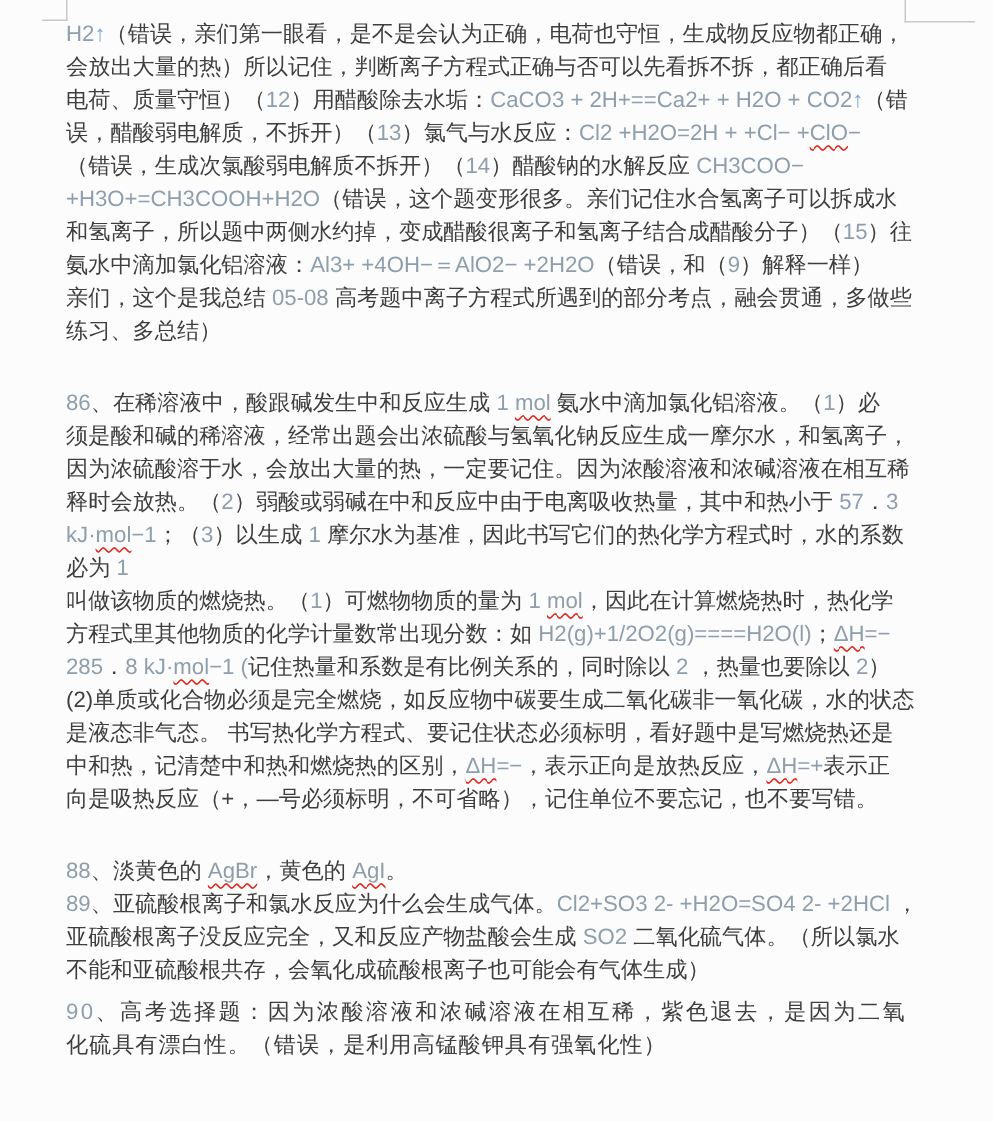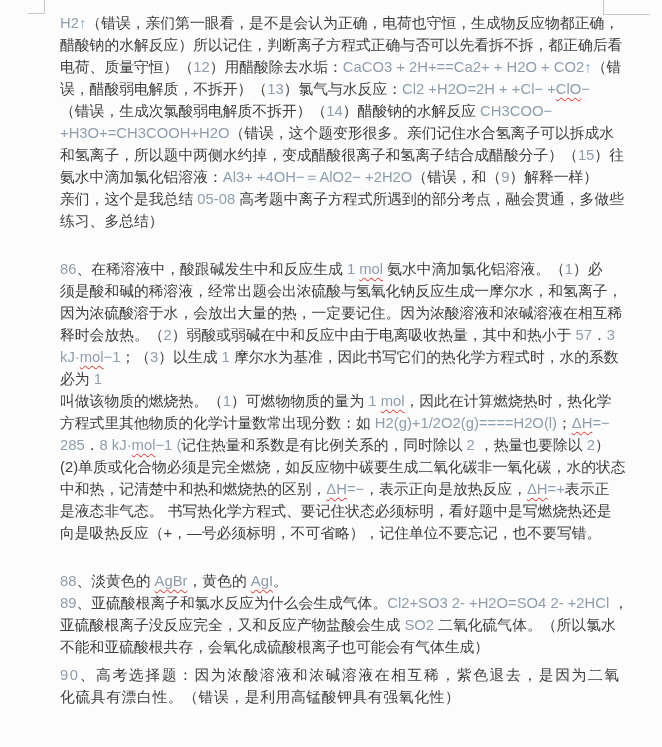--- a/index.html
+++ b/index.html
@@ -14,21 +14,21 @@
     left:28px;top:0;width:16px;height:13px;
     border-right:1px solid var(--mark,#c8c8c8);
     border-bottom:1px solid var(--mark,#c8c8c8);
   }
   .mark-right{
     left:603px;top:0;width:46px;height:14px;
     border-left:1px solid var(--mark,#c8c8c8);
     border-bottom:1px solid var(--mark,#c8c8c8);
   }
   .textblock{
-    position:absolute;left:60px;top:12px;width:578px;
+    position:absolute;left:44px;top:12px;width:578px;
     font-size:14.8px;color:var(--cn,#3e3e3e);
   }
   .para{margin:0;}
   .line{height:22px;line-height:22px;white-space:nowrap;}
   .seg{display:inline;}
   .seg.cn{color:var(--cn,#3e3e3e);}
   .seg.en{color:var(--en,#8f9dac);}
   .seg.arrow{color:var(--arrow,#7da7d9);}
   .seg.en-wavy{
     color:var(--en,#8f9dac);
@@ -41,21 +41,21 @@
 </style>
 </head>
 <body>
 
 <div class="page">
   <div class="mark mark-left"></div>
   <div class="mark mark-right"></div>
   <div class="textblock">
       <div class="para" style="margin-top: 0px;">
         <div class="line"><span class="seg en">H2</span><span class="seg arrow">↑</span><span class="seg cn">（错误，亲们第一眼看，是不是会认为正确，电荷也守恒，生成物反应物都正确，</span></div>
-        <div class="line"><span class="seg cn">醋酸钠的水解反应）所以记住，判断离子方程式正确与否可以先看拆不拆，都正确后看</span></div>
+        <div class="line"><span class="seg cn">会放出大量的热）所以记住，判断离子方程式正确与否可以先看拆不拆，都正确后看</span></div>
         <div class="line"><span class="seg cn">电荷、质量守恒）（</span><span class="seg en">12</span><span class="seg cn">）用醋酸除去水垢：</span><span class="seg en">CaCO3 + 2H+==Ca2+ + H2O + CO2</span><span class="seg arrow">↑</span><span class="seg cn">（错</span></div>
         <div class="line"><span class="seg cn">误，醋酸弱电解质，不拆开）（</span><span class="seg en">13</span><span class="seg cn">）氯气与水反应：</span><span class="seg en">Cl2 +H2O=2H + +Cl− +</span><span class="seg en-wavy">ClO</span><span class="seg en">−</span></div>
         <div class="line"><span class="seg cn">（错误，生成次氯酸弱电解质不拆开）（</span><span class="seg en">14</span><span class="seg cn">）醋酸钠的水解反应 </span><span class="seg en">CH3COO−</span></div>
         <div class="line"><span class="seg en">+H3O+=CH3COOH+H2O</span><span class="seg cn">（错误，这个题变形很多。亲们记住水合氢离子可以拆成水</span></div>
         <div class="line"><span class="seg cn">和氢离子，所以题中两侧水约掉，变成醋酸很离子和氢离子结合成醋酸分子）（</span><span class="seg en">15</span><span class="seg cn">）往</span></div>
         <div class="line"><span class="seg cn">氨水中滴加氯化铝溶液：</span><span class="seg en">Al3+ +4OH−＝AlO2− +2H2O</span><span class="seg cn">（错误，和（</span><span class="seg en">9</span><span class="seg cn">）解释一样）</span></div>
         <div class="line"><span class="seg cn">亲们，这个是我总结 </span><span class="seg en">05-08</span><span class="seg cn"> 高考题中离子方程式所遇到的部分考点，融会贯通，多做些</span></div>
         <div class="line"><span class="seg cn">练习、多总结）</span></div>
       </div>
       <div class="para" style="margin-top: 26px;">
@@ -64,22 +64,22 @@
         <div class="line"><span class="seg cn">因为浓硫酸溶于水，会放出大量的热，一定要记住。因为浓酸溶液和浓碱溶液在相互稀</span></div>
         <div class="line"><span class="seg cn">释时会放热。（</span><span class="seg en">2</span><span class="seg cn">）弱酸或弱碱在中和反应中由于电离吸收热量，其中和热小于 </span><span class="seg en">57</span><span class="seg cn">．</span><span class="seg en">3</span></div>
         <div class="line"><span class="seg en">kJ·</span><span class="seg en-wavy">mol</span><span class="seg en">−1</span><span class="seg cn">；（</span><span class="seg en">3</span><span class="seg cn">）以生成 </span><span class="seg en">1</span><span class="seg cn"> 摩尔水为基准，因此书写它们的热化学方程式时，水的系数</span></div>
         <div class="line"><span class="seg cn">必为 </span><span class="seg en">1</span></div>
       </div>
       <div class="para" style="margin-top: 0px;">
         <div class="line"><span class="seg cn">叫做该物质的燃烧热。（</span><span class="seg en">1</span><span class="seg cn">）可燃物物质的量为 </span><span class="seg en">1 </span><span class="seg en-wavy">mol</span><span class="seg cn">，因此在计算燃烧热时，热化学</span></div>
         <div class="line"><span class="seg cn">方程式里其他物质的化学计量数常出现分数：如 </span><span class="seg en">H2(g)+1/2O2(g)====H2O(l)</span><span class="seg cn">；</span><span class="seg en-wavy">ΔH</span><span class="seg en">=−</span></div>
         <div class="line"><span class="seg en">285</span><span class="seg cn">．</span><span class="seg en">8 kJ·</span><span class="seg en-wavy">mol</span><span class="seg en">−1 (</span><span class="seg cn">记住热量和系数是有比例关系的，同时除以 </span><span class="seg en">2</span><span class="seg cn"> ，热量也要除以 </span><span class="seg en">2</span><span class="seg cn">）</span></div>
         <div class="line"><span class="seg cn">(2)单质或化合物必须是完全燃烧，如反应物中碳要生成二氧化碳非一氧化碳，水的状态</span></div>
+        <div class="line"><span class="seg cn">是液态非气态。 书写热化学方程式、要记住状态必须标明，看好题中是写燃烧热还是</span></div>
         <div class="line"><span class="seg cn">中和热，记清楚中和热和燃烧热的区别，</span><span class="seg en-wavy">ΔH</span><span class="seg en">=−</span><span class="seg cn">，表示正向是放热反应，</span><span class="seg en-wavy">ΔH</span><span class="seg en">=+</span><span class="seg cn">表示正</span></div>
-        <div class="line"><span class="seg cn">是液态非气态。 书写热化学方程式、要记住状态必须标明，看好题中是写燃烧热还是</span></div>
         <div class="line"><span class="seg cn">向是吸热反应（+，—号必须标明，不可省略），记住单位不要忘记，也不要写错。</span></div>
       </div>
       <div class="para" style="margin-top: 26px;">
         <div class="line"><span class="seg en">88</span><span class="seg cn">、淡黄色的 </span><span class="seg en-wavy">AgBr</span><span class="seg cn">，黄色的 </span><span class="seg en-wavy">AgI</span><span class="seg cn">。</span></div>
       </div>
       <div class="para" style="margin-top: 0px;">
         <div class="line"><span class="seg en">89</span><span class="seg cn">、亚硫酸根离子和氯水反应为什么会生成气体。</span><span class="seg en">Cl2+SO3 2- +H2O=SO4 2- +2HCl</span><span class="seg cn"> ，</span></div>
         <div class="line"><span class="seg cn">亚硫酸根离子没反应完全，又和反应产物盐酸会生成 </span><span class="seg en">SO2</span><span class="seg cn"> 二氧化硫气体。（所以氯水</span></div>
         <div class="line"><span class="seg cn">不能和亚硫酸根共存，会氧化成硫酸根离子也可能会有气体生成）</span></div>
       </div>

